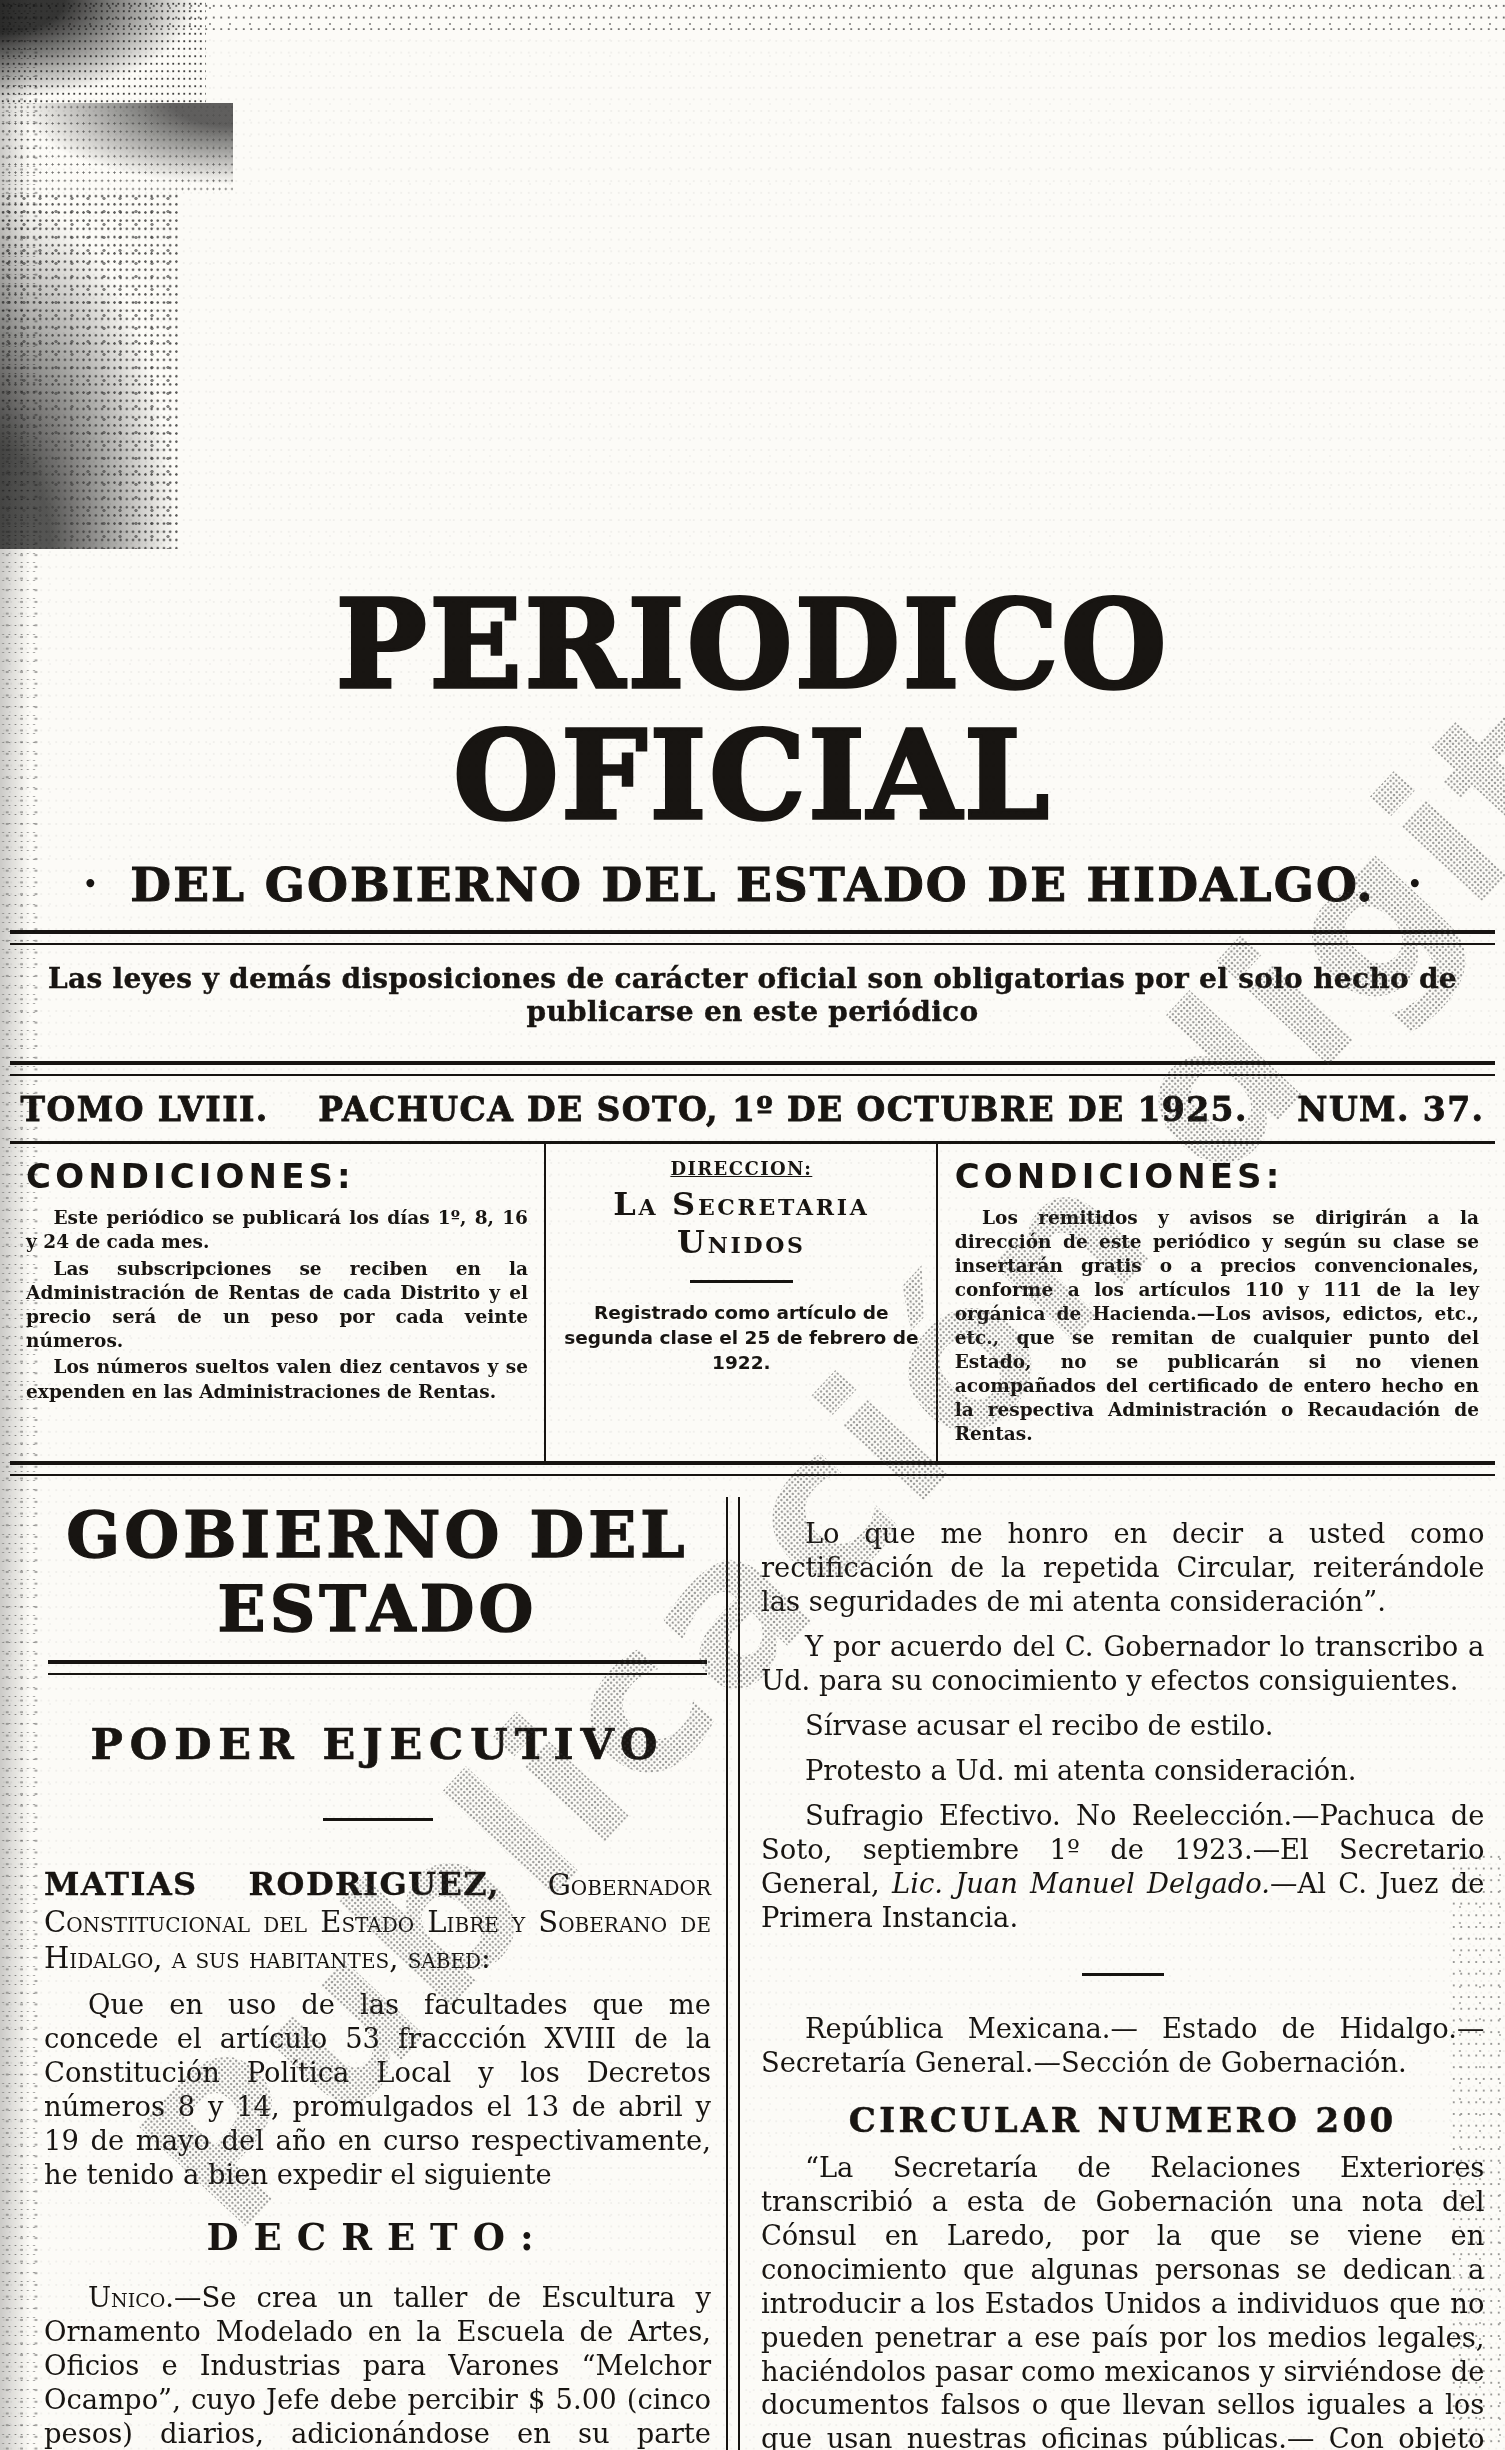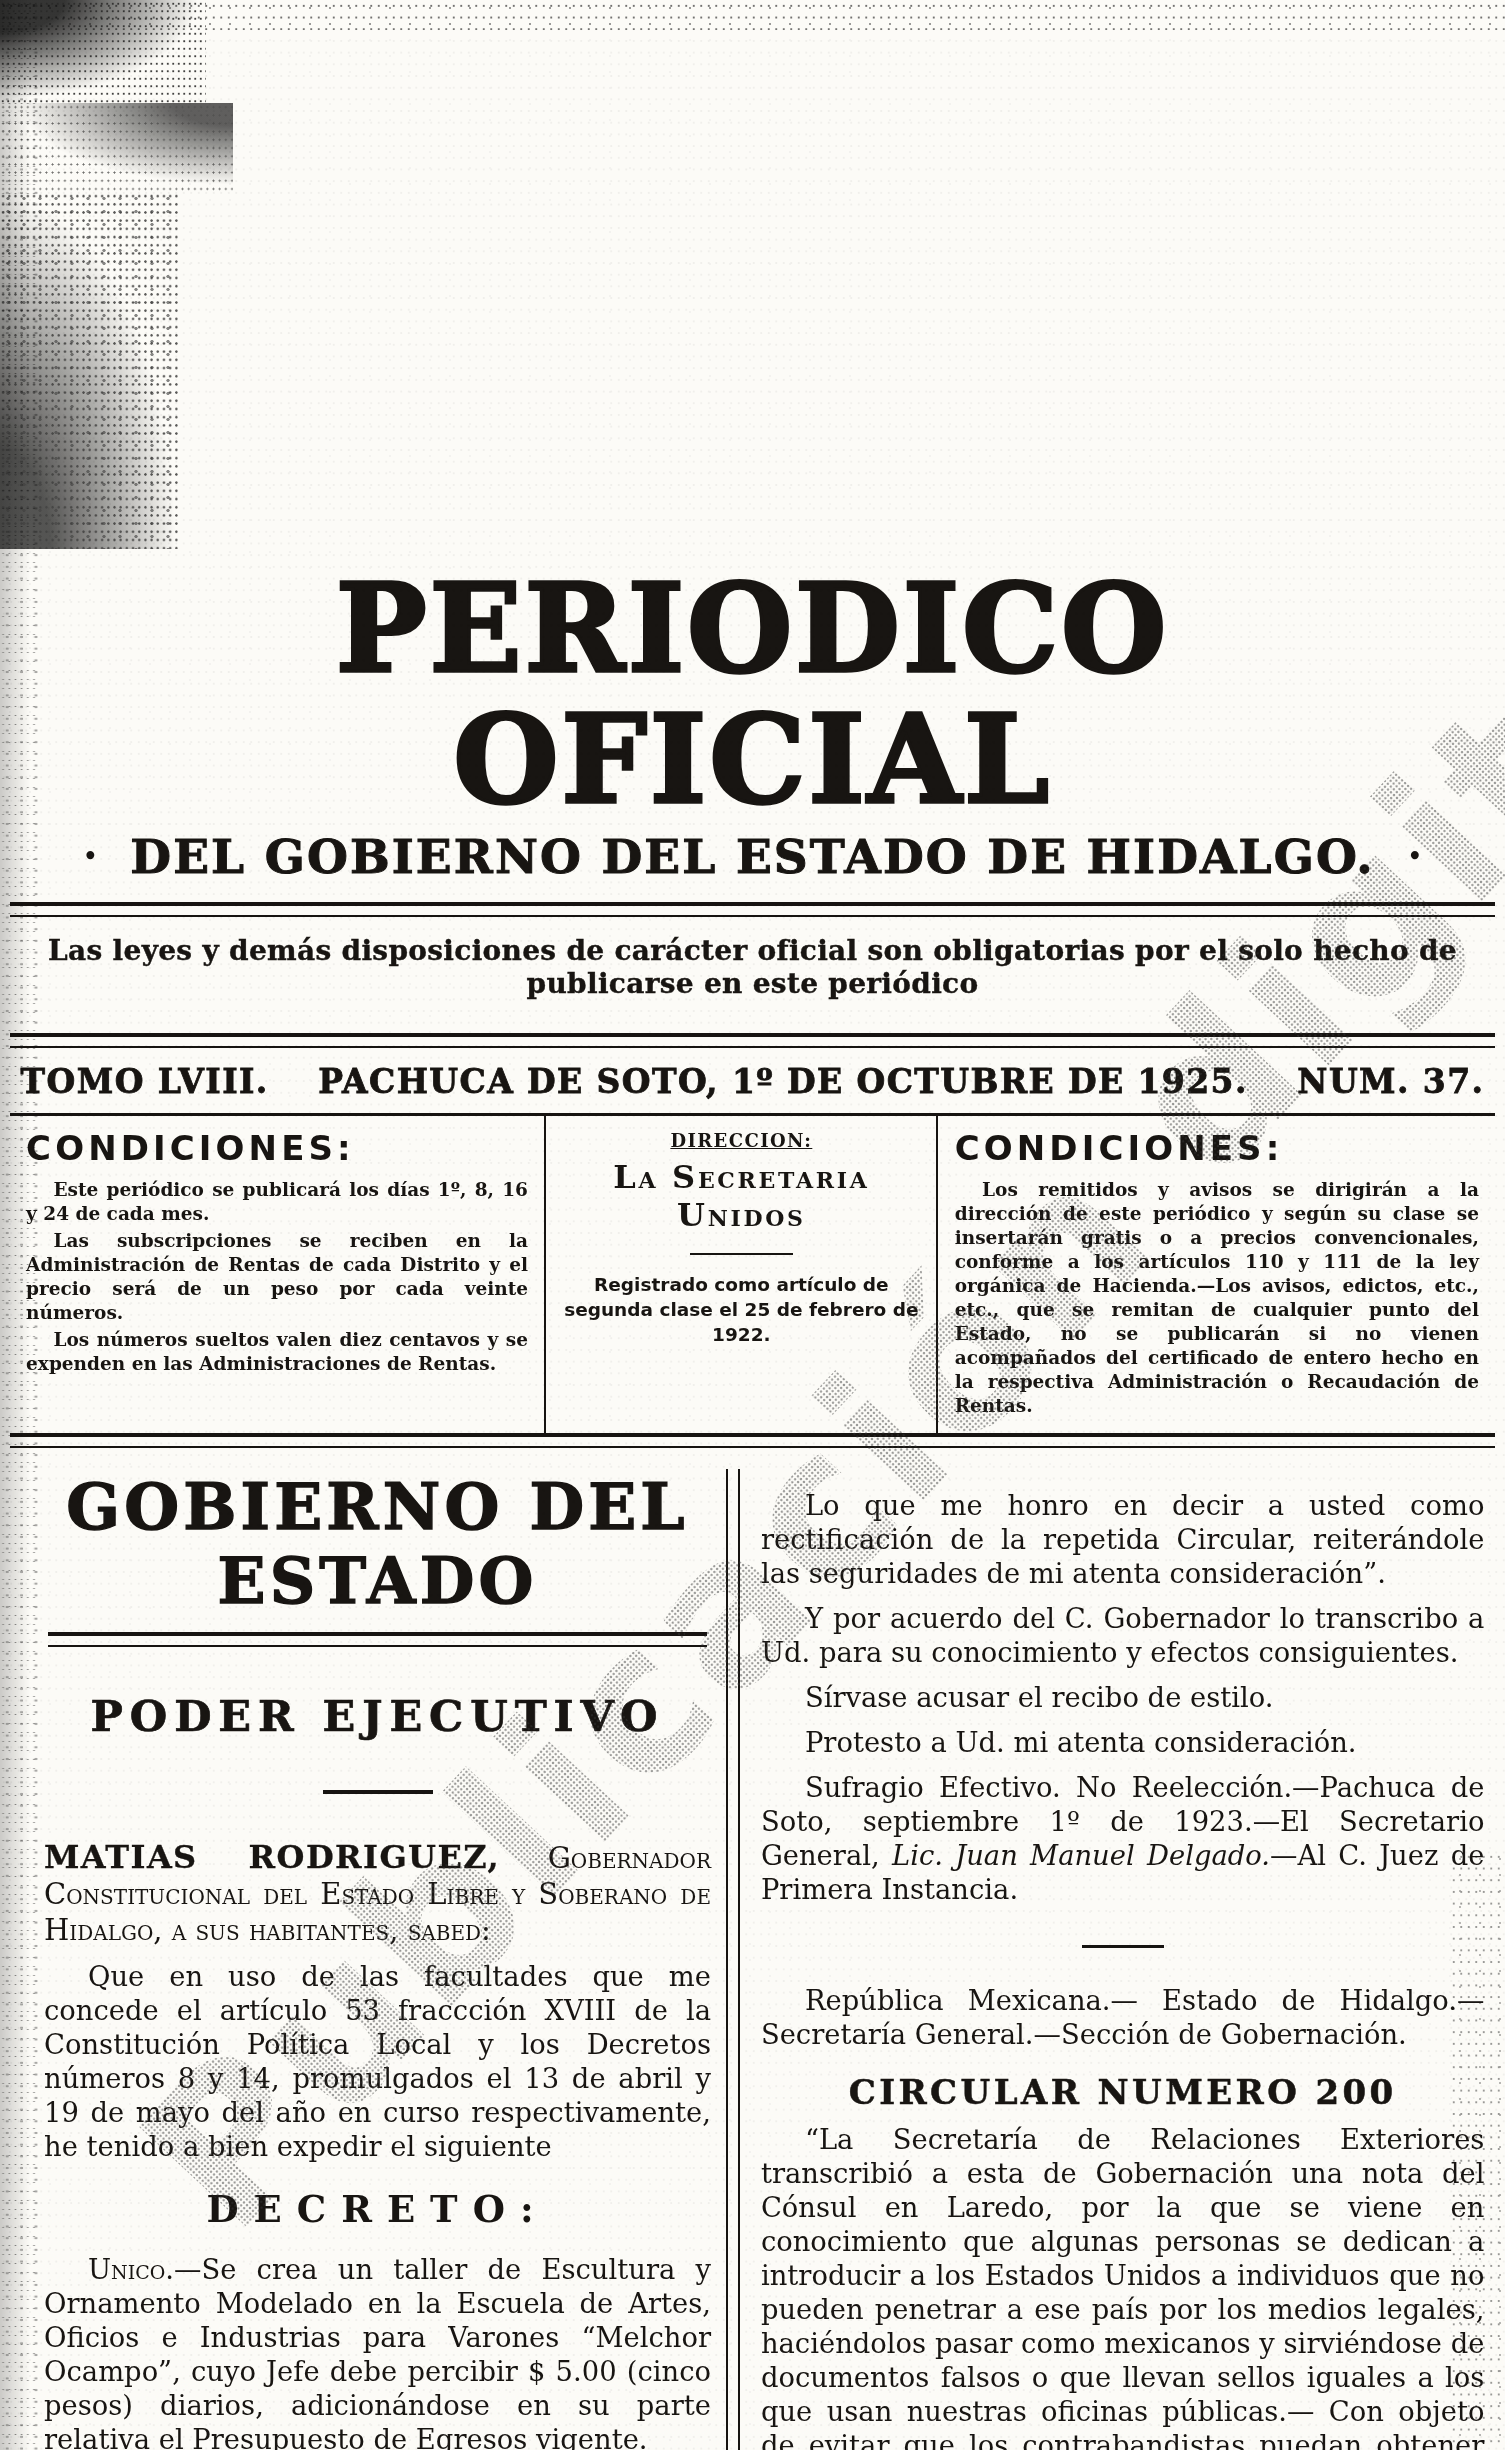--- a/index.html
+++ b/index.html
@@ -59,21 +59,21 @@
     .watermark{color:rgba(90,90,90,.33);-webkit-text-fill-color:rgba(90,90,90,.33);}
   }
 
   
   .rule2{height:9px;border-top:4.1px solid #171411;border-bottom:2.7px solid #171411;margin:0 9.6px;}
   .rule1{height:0;border-top:3.4px solid #171411;margin:0 9.6px;}
 
   
   .masthead{text-align:center;padding-top:15px;}
   .masthead-title{
-    margin:0;font-size:121px;line-height:1.08;font-weight:bold;
+    margin:16px;font-size:121px;line-height:1.08;font-weight:bold;
     letter-spacing:2.7px;word-spacing:48px;
     -webkit-text-stroke:3.4px #181512;
     font-family:"DejaVu Serif", serif;
   }
   .masthead-subrow{display:flex;align-items:center;justify-content:center;gap:32px;margin-top:4.1px;}
   .masthead-subtitle{
     margin:0;font-size:47px;font-weight:bold;letter-spacing:2.1px;
     -webkit-text-stroke:1px #181512;
   }
   .dot{font-size:27.4px;line-height:1;}

